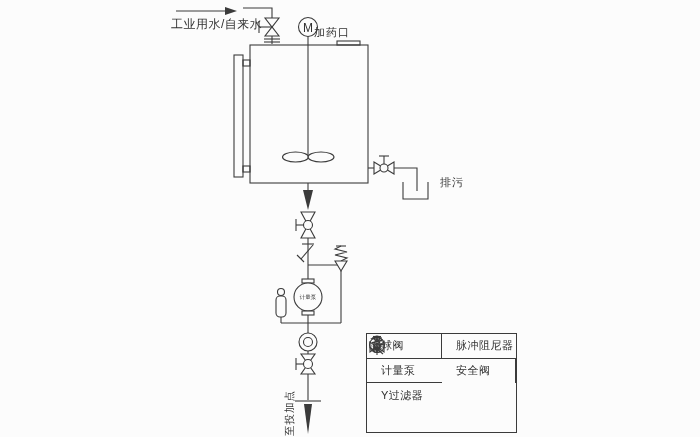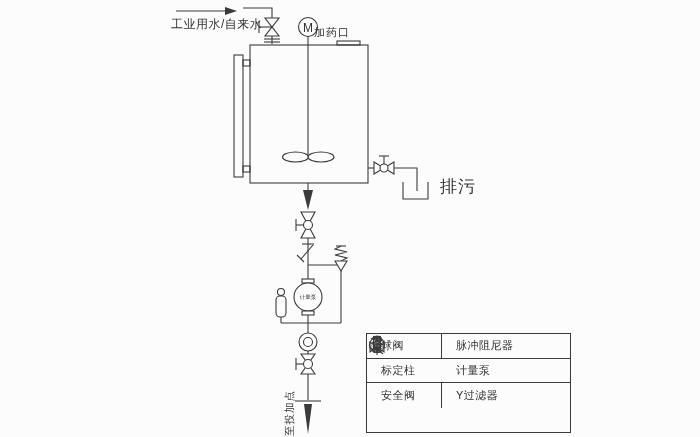--- a/index.html
+++ b/index.html
@@ -3,24 +3,24 @@
 <meta charset="utf-8">
 <style>
   html,body{margin:0;padding:0;}
   body{font-family:"Liberation Sans","DejaVu Sans",sans-serif;background:#ffffff;}
   .canvas{position:relative;width:700px;height:437px;background:#fcfcfc;overflow:hidden;
           color:#303030;}
   .canvas svg{position:absolute;left:0;top:0;}
   .lbl{position:absolute;white-space:nowrap;color:#303030;}
   .lbl-feed{left:171px;top:16px;font-size:12px;letter-spacing:0.5px;}
   .lbl-dose{left:314px;top:25px;font-size:11px;letter-spacing:1px;}
-  .lbl-drain{left:440px;top:175px;font-size:17px;letter-spacing:1px;}
+  .lbl-drain{left:440px;top:175px;font-size:11px;letter-spacing:1px;}
   .lbl-todose{left:262px;top:406px;width:56px;text-align:center;font-size:10.5px;
               letter-spacing:1px;transform:rotate(-90deg);transform-origin:center;}
-  .legend{position:absolute;left:366px;top:333px;width:205px;height:100px;
+  .legend{position:absolute;left:366px;top:333px;width:151px;height:100px;
           border:1px solid #3b3b3b;box-sizing:border-box;display:grid;
           grid-template-columns:75px 1fr;grid-template-rows:repeat(4,1fr);}
   .cell{border-right:1px solid #3b3b3b;border-bottom:1px solid #3b3b3b;
         display:flex;align-items:center;box-sizing:border-box;padding-left:6px;}
   .cell.col2{border-right:none;}
   .cell.row4{border-bottom:none;}
   .cell .sym{width:20px;height:22px;flex:0 0 20px;}
   .cell .lab{font-size:11px;margin-left:8px;letter-spacing:0.5px;color:#303030;}
   .stroke{stroke:#3b3b3b;fill:none;stroke-width:1.1;}
   .fillbg{fill:#fcfcfc;}
@@ -172,26 +172,20 @@
     </div>
     <div class="cell col2">
       <svg class="sym" viewBox="0 0 20 22">
         <circle class="stroke" cx="10" cy="4.5" r="2.5"></circle>
         <rect class="stroke" x="7" y="7.5" width="6" height="11" rx="2.5"></rect>
         <line class="stroke" x1="10" y1="18.5" x2="10" y2="21"></line>
       </svg>
       <span class="lab">脉冲阻尼器</span>
     </div>
 
-    <div class="cell col2">
-      <svg class="sym" viewBox="0 0 20 22">
-        <rect class="stroke" x="6.5" y="4" width="7" height="14"></rect>
-      </svg>
-      <span class="lab">标定柱</span>
-    </div>
 
     <div class="cell col2">
       <svg class="sym" viewBox="0 0 20 22">
         <circle class="stroke" cx="10" cy="11" r="7.5"></circle>
         <text x="10" y="12.5" font-size="4" text-anchor="middle" fill="#303030">计量泵</text>
       </svg>
       <span class="lab">计量泵</span>
     </div>
 
     <div class="cell row4">

